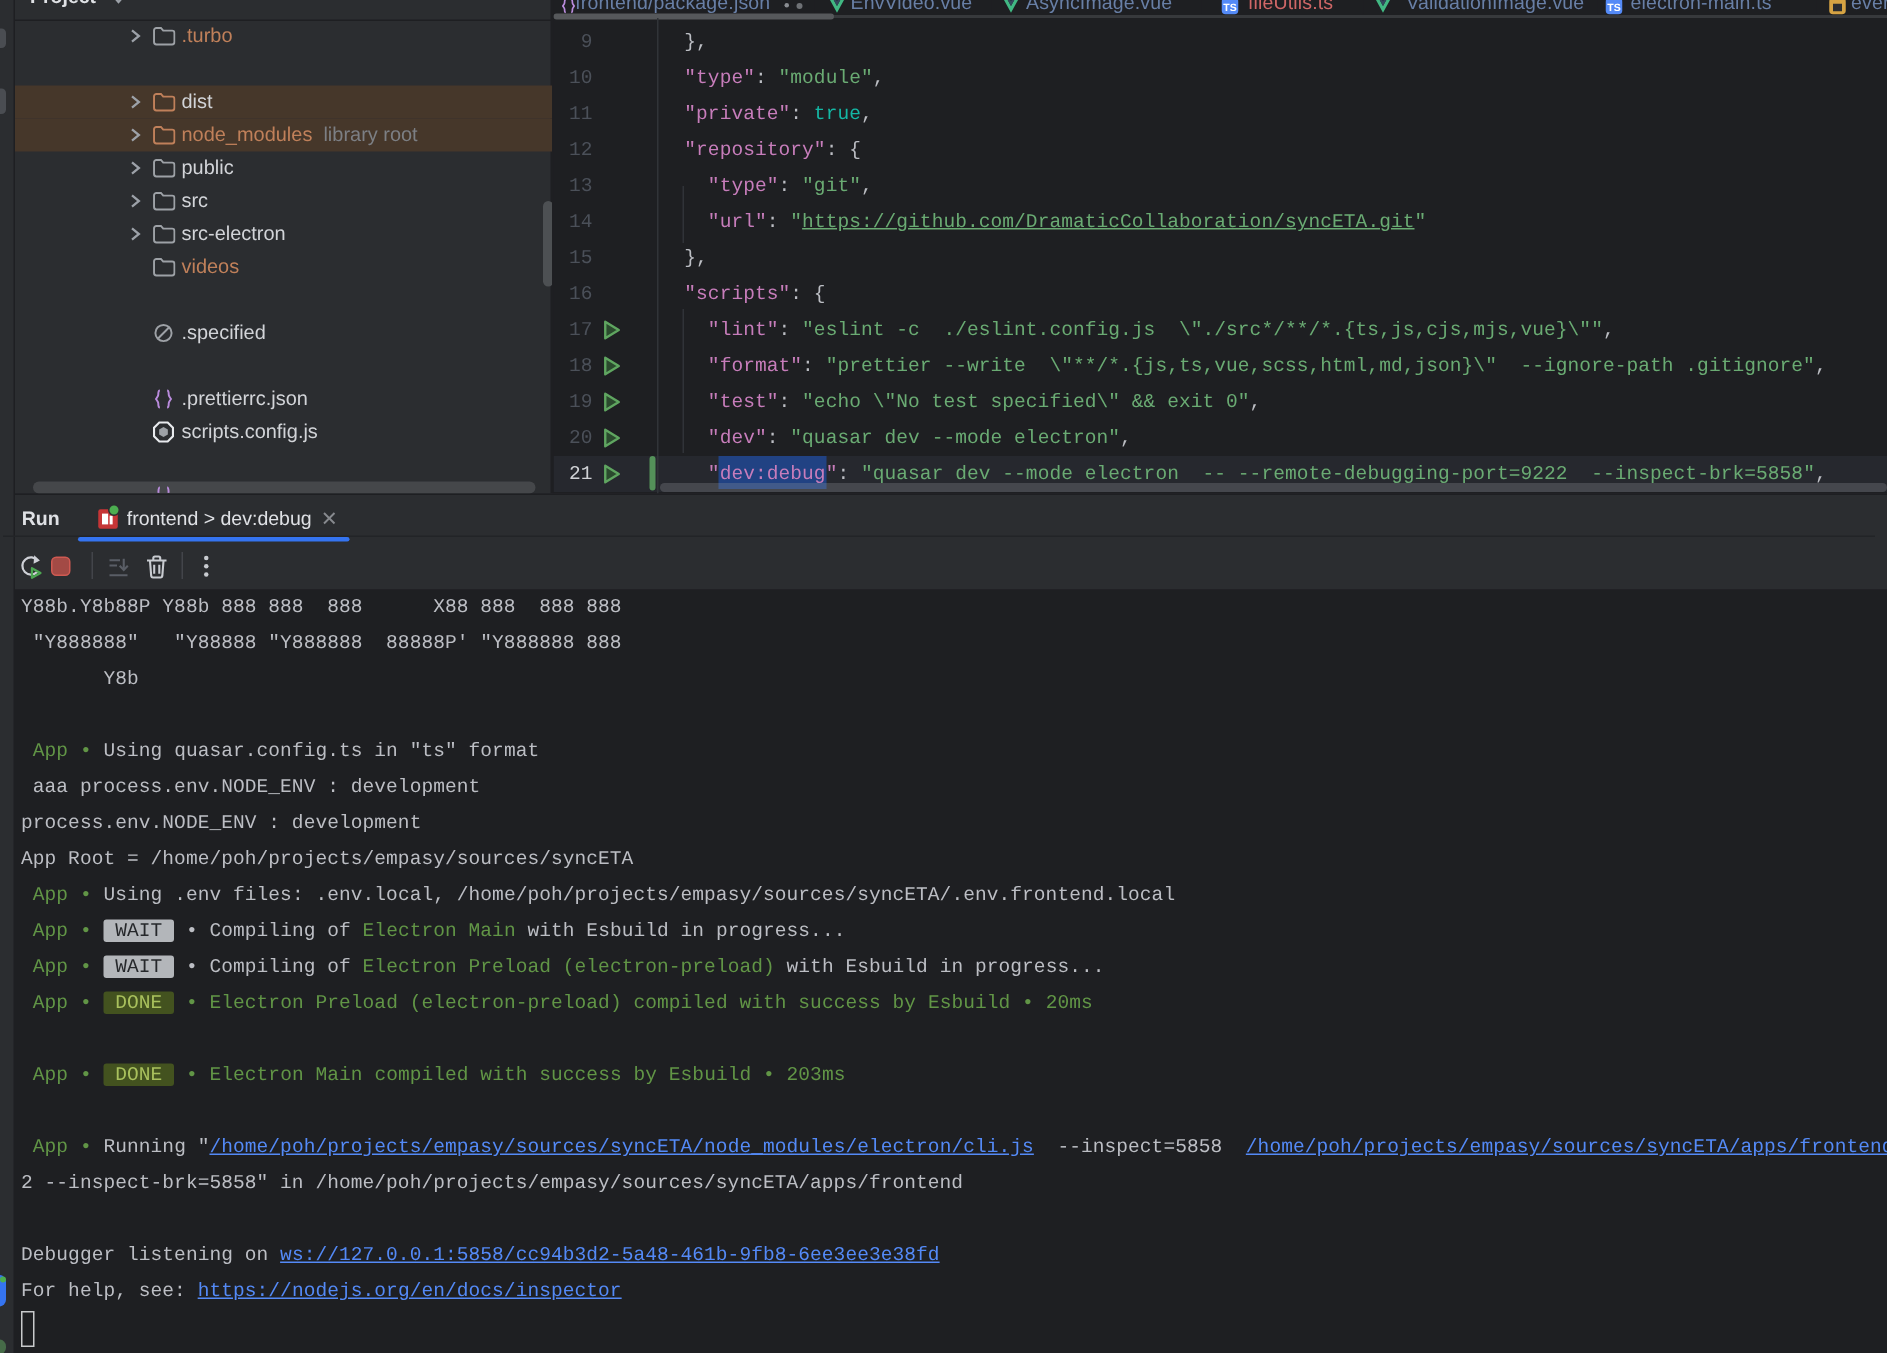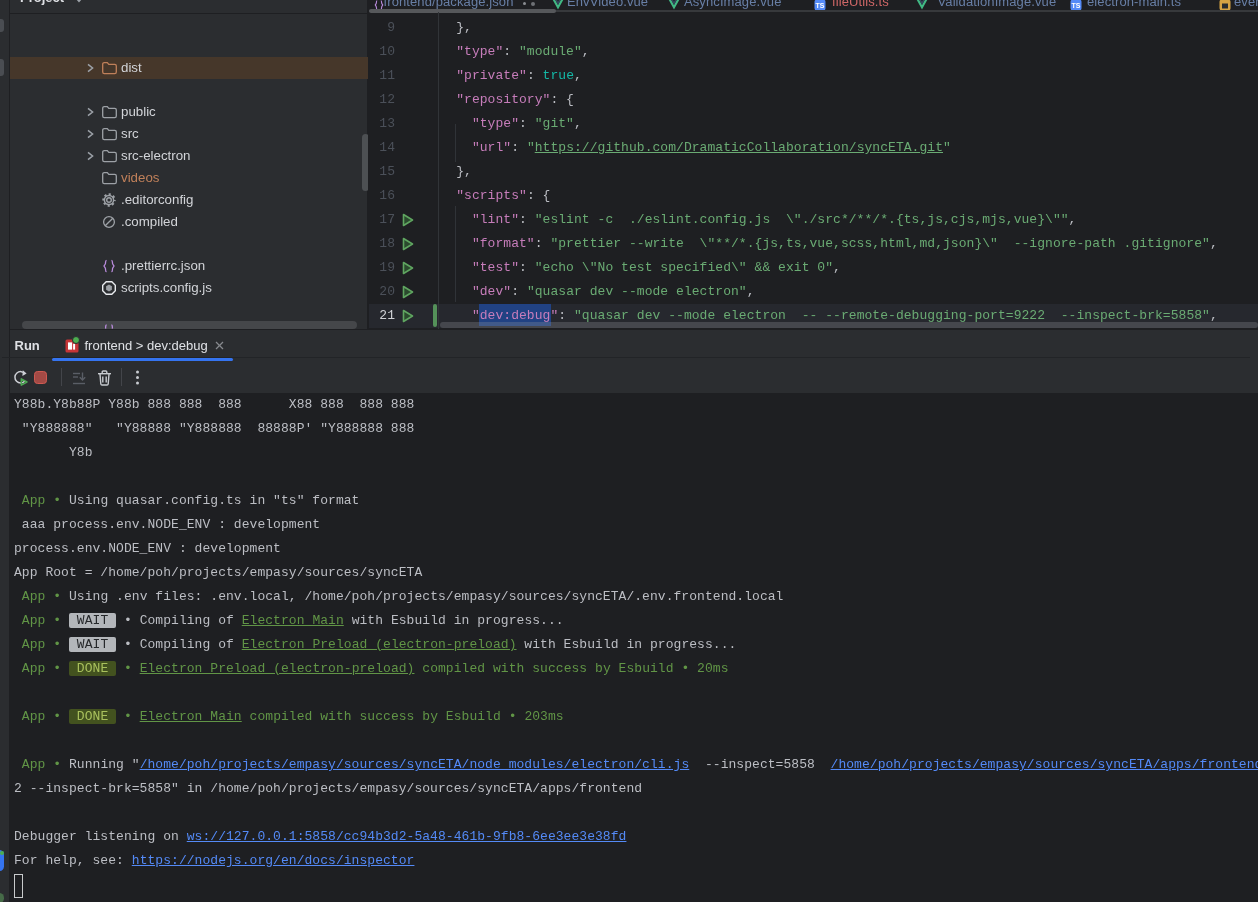--- a/index.html
+++ b/index.html
@@ -26,21 +26,21 @@
 .codeline{position:absolute;left:71.5px;white-space:pre;font-family:"Liberation Mono",monospace;font-size:13px;line-height:24px;letter-spacing:0.05px}
 .k{color:#c77dbb}
 .s{color:#6aab73}
 .p{color:#bcbec4}
 .o{color:#14b8a6}
 .ul{text-decoration:underline}
 
 .cline{color:#bcbec4}
 .grn{color:#619546}
 .lnk{color:#548af7;text-decoration:underline}
-.glk{color:#619546;text-decoration:underline}
+.glk{color:#619546;}
 .wait{background:#b3b6ba;color:#26282b;border-radius:2px}
 .done{background:#43521f;color:#a9c15d;border-radius:2px}
 
 .tabtxt{position:absolute;top:-5.5px;font-size:13px;line-height:14px;letter-spacing:0.1px;color:#687fa6;white-space:pre}
 </style>
 </head>
 <body>
 <div id="page">
   <div class="abs" id="stripe"></div>
   <div class="abs" id="ppanel"></div>
@@ -48,33 +48,59 @@
   <div class="abs" id="runpanel"></div>
   <div class="abs" id="console"></div>
 
   <div class="abs" id="ptree" style="left:10px;top:0;width:358px;height:329px;overflow:hidden">
     <div class="abs" style="left:10px;top:-10px;font-size:13px;font-weight:bold;color:#dfe1e5;white-space:pre">Project</div>
     <svg class="abs" style="left:64px;top:-2px" width="10" height="6" viewBox="0 0 10 6">
         <path d="M2 0 L5 3.4 L8 0" fill="none" stroke="#9ca1a8" stroke-width="1.4"></path>
       </svg>
     <div class="abs" style="left:0;top:13px;width:358px;height:1px;background:#1e1f22"></div>
 
+    <div class="prow" style="top:13px">
+      <span class="chev">
+          <svg width="10" height="10" viewBox="0 0 10 10">
+            <path d="M3 1.3 L7.6 5 L3 8.7" fill="none" stroke="#9ca1a8" stroke-width="1.5"></path>
+          </svg>
+        </span>
+      <span class="picon">
+          <svg width="16" height="16" viewBox="0 0 16 16">
+            <path d="M1.7 4.2c0-.9.7-1.6 1.6-1.6h3l1.5 1.8h5.9c.9 0 1.6.7 1.6 1.6v6c0 .9-.7 1.6-1.6 1.6H3.3c-.9 0-1.6-.7-1.6-1.6z" fill="none" stroke="#9da1a6" stroke-width="1.3"></path>
+          </svg>
+        </span>
+      <span class="plabel orange">.turbo</span>
+    </div>
     <div class="prow hl" style="top:57px">
       <span class="chev">
           <svg width="10" height="10" viewBox="0 0 10 10">
             <path d="M3 1.3 L7.6 5 L3 8.7" fill="none" stroke="#9ca1a8" stroke-width="1.5"></path>
           </svg>
         </span>
       <span class="picon">
           <svg width="16" height="16" viewBox="0 0 16 16">
             <path d="M1.7 4.2c0-.9.7-1.6 1.6-1.6h3l1.5 1.8h5.9c.9 0 1.6.7 1.6 1.6v6c0 .9-.7 1.6-1.6 1.6H3.3c-.9 0-1.6-.7-1.6-1.6z" fill="none" stroke="#c0805a" stroke-width="1.3"></path>
           </svg>
         </span>
       <span class="plabel">dist</span>
     </div>
+    <div class="prow hl" style="top:79px">
+      <span class="chev">
+          <svg width="10" height="10" viewBox="0 0 10 10">
+            <path d="M3 1.3 L7.6 5 L3 8.7" fill="none" stroke="#9ca1a8" stroke-width="1.5"></path>
+          </svg>
+        </span>
+      <span class="picon">
+          <svg width="16" height="16" viewBox="0 0 16 16">
+            <path d="M1.7 4.2c0-.9.7-1.6 1.6-1.6h3l1.5 1.8h5.9c.9 0 1.6.7 1.6 1.6v6c0 .9-.7 1.6-1.6 1.6H3.3c-.9 0-1.6-.7-1.6-1.6z" fill="none" stroke="#c0805a" stroke-width="1.3"></path>
+          </svg>
+        </span>
+      <span class="plabel orange">node_modules  <span class="gray">library root</span></span>
+    </div>
     <div class="prow" style="top:101px">
       <span class="chev">
           <svg width="10" height="10" viewBox="0 0 10 10">
             <path d="M3 1.3 L7.6 5 L3 8.7" fill="none" stroke="#9ca1a8" stroke-width="1.5"></path>
           </svg>
         </span>
       <span class="picon">
           <svg width="16" height="16" viewBox="0 0 16 16">
             <path d="M1.7 4.2c0-.9.7-1.6 1.6-1.6h3l1.5 1.8h5.9c.9 0 1.6.7 1.6 1.6v6c0 .9-.7 1.6-1.6 1.6H3.3c-.9 0-1.6-.7-1.6-1.6z" fill="none" stroke="#9da1a6" stroke-width="1.3"></path>
           </svg>
@@ -107,43 +133,31 @@
         </span>
       <span class="plabel">src-electron</span>
     </div>
     <div class="prow" style="top:167px">
       <span class="picon">
           <svg width="16" height="16" viewBox="0 0 16 16">
             <path d="M1.7 4.2c0-.9.7-1.6 1.6-1.6h3l1.5 1.8h5.9c.9 0 1.6.7 1.6 1.6v6c0 .9-.7 1.6-1.6 1.6H3.3c-.9 0-1.6-.7-1.6-1.6z" fill="none" stroke="#9da1a6" stroke-width="1.3"></path>
           </svg>
         </span>
       <span class="plabel orange">videos</span>
-    </div>
-    <div class="prow" style="top:189px">
-      <span class="picon">
-          <svg width="16" height="16" viewBox="0 0 16 16">
-            <g stroke="#9da1a6" fill="none">
-              <circle cx="8" cy="8" r="2.3" stroke-width="1.4"></circle>
-              <circle cx="8" cy="8" r="4.6" stroke-width="1.5"></circle>
-              <circle cx="8" cy="8" r="5.6" stroke-width="2.2" stroke-dasharray="2.1 2.3" stroke-dashoffset="1"></circle>
-            </g>
-          </svg>
-        </span>
-      <span class="plabel">.editorconfig</span>
     </div>
     <div class="prow" style="top:211px">
       <span class="picon">
           <svg width="16" height="16" viewBox="0 0 16 16">
             <g stroke="#9da1a6" stroke-width="1.3" fill="none">
               <circle cx="8" cy="8" r="5.4"></circle>
               <line x1="11.8" y1="4.2" x2="4.2" y2="11.8"></line>
             </g>
           </svg>
         </span>
-      <span class="plabel">.compiled</span>
+      <span class="plabel">.specified</span>
     </div>
     <div class="prow" style="top:255px">
       <span class="picon">
           <svg width="16" height="16" viewBox="0 0 16 16">
             <g stroke="#b98bdc" stroke-width="1.3" fill="none">
               <path d="M5.6 2.3 C4.3 2.3 4.6 4.2 4.5 5.2 C4.4 6.3 3.6 7 3 8 C3.6 9 4.4 9.7 4.5 10.8 C4.6 11.8 4.3 13.7 5.6 13.7"></path>
               <path d="M10.4 2.3 C11.7 2.3 11.4 4.2 11.5 5.2 C11.6 6.3 12.4 7 13 8 C12.4 9 11.6 9.7 11.5 10.8 C11.4 11.8 11.7 13.7 10.4 13.7"></path>
             </g>
           </svg>
         </span>

